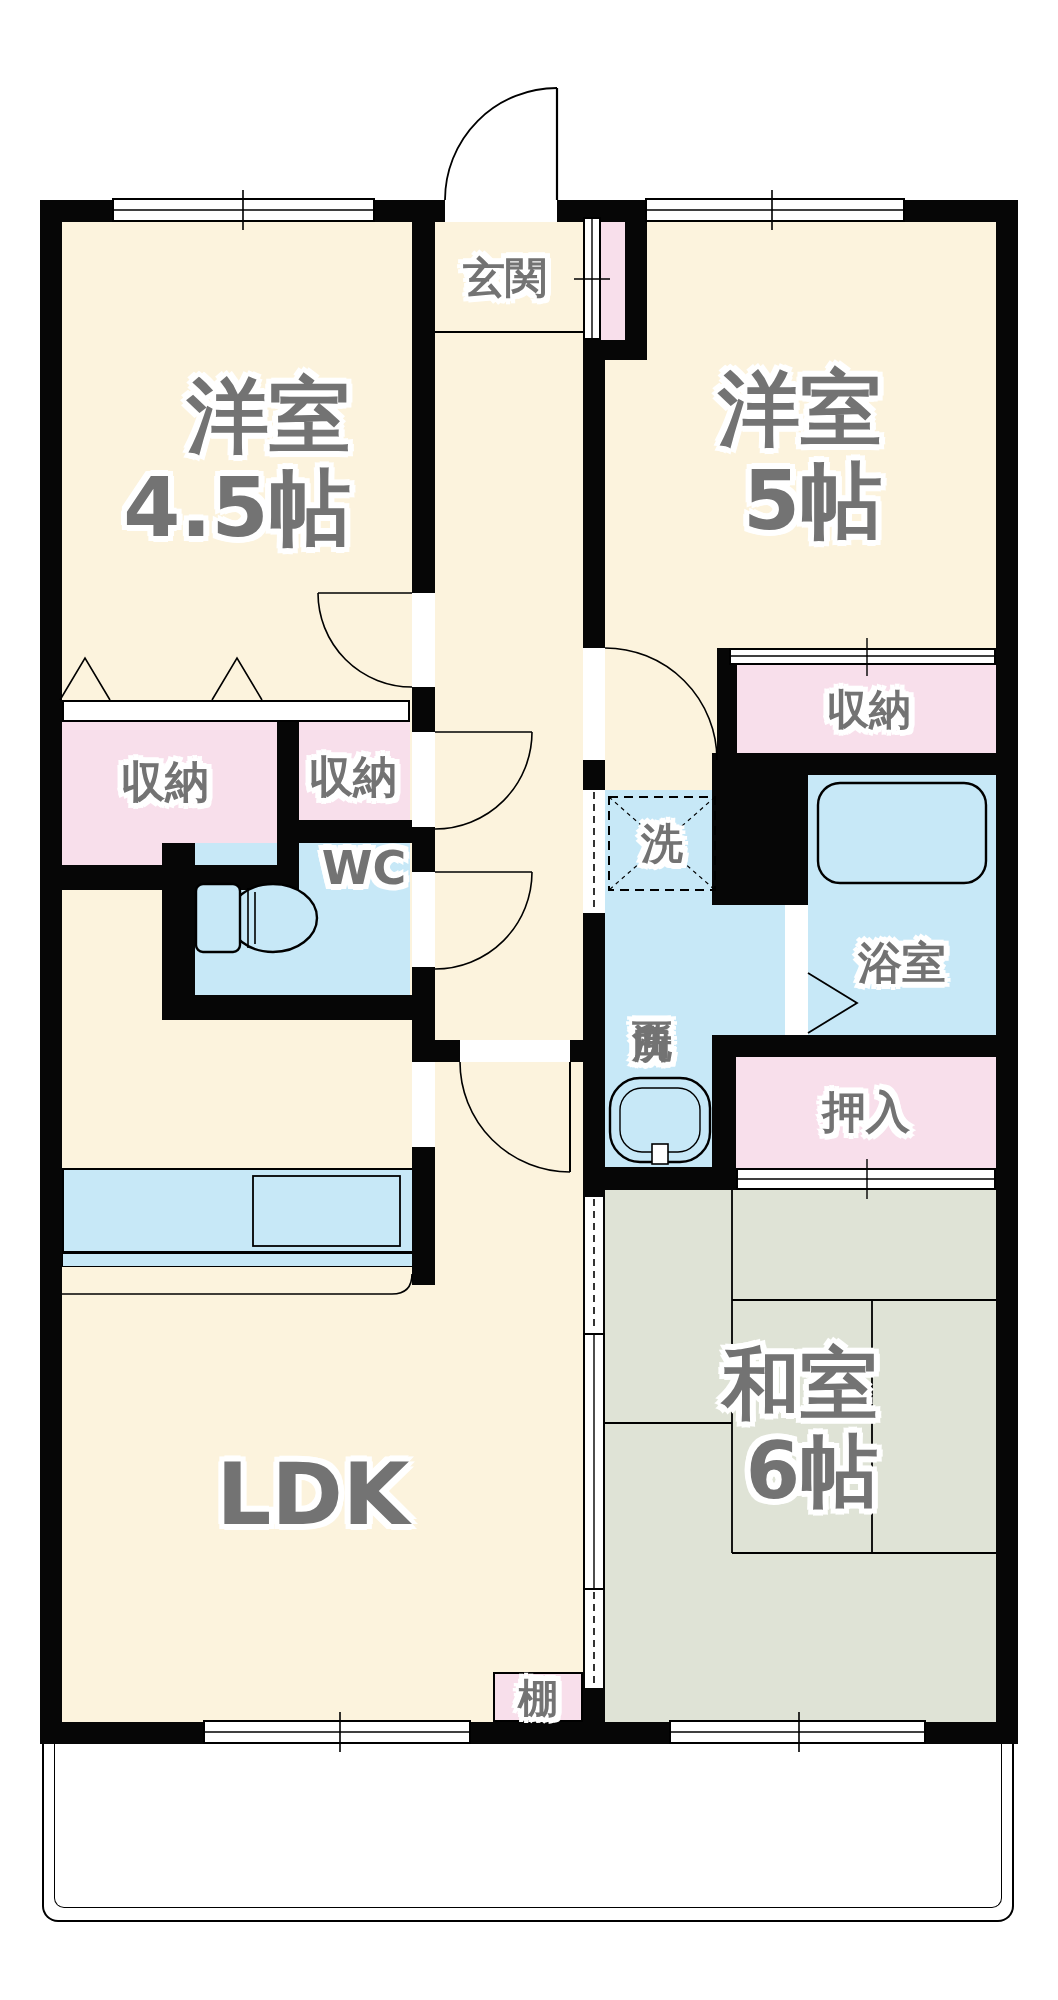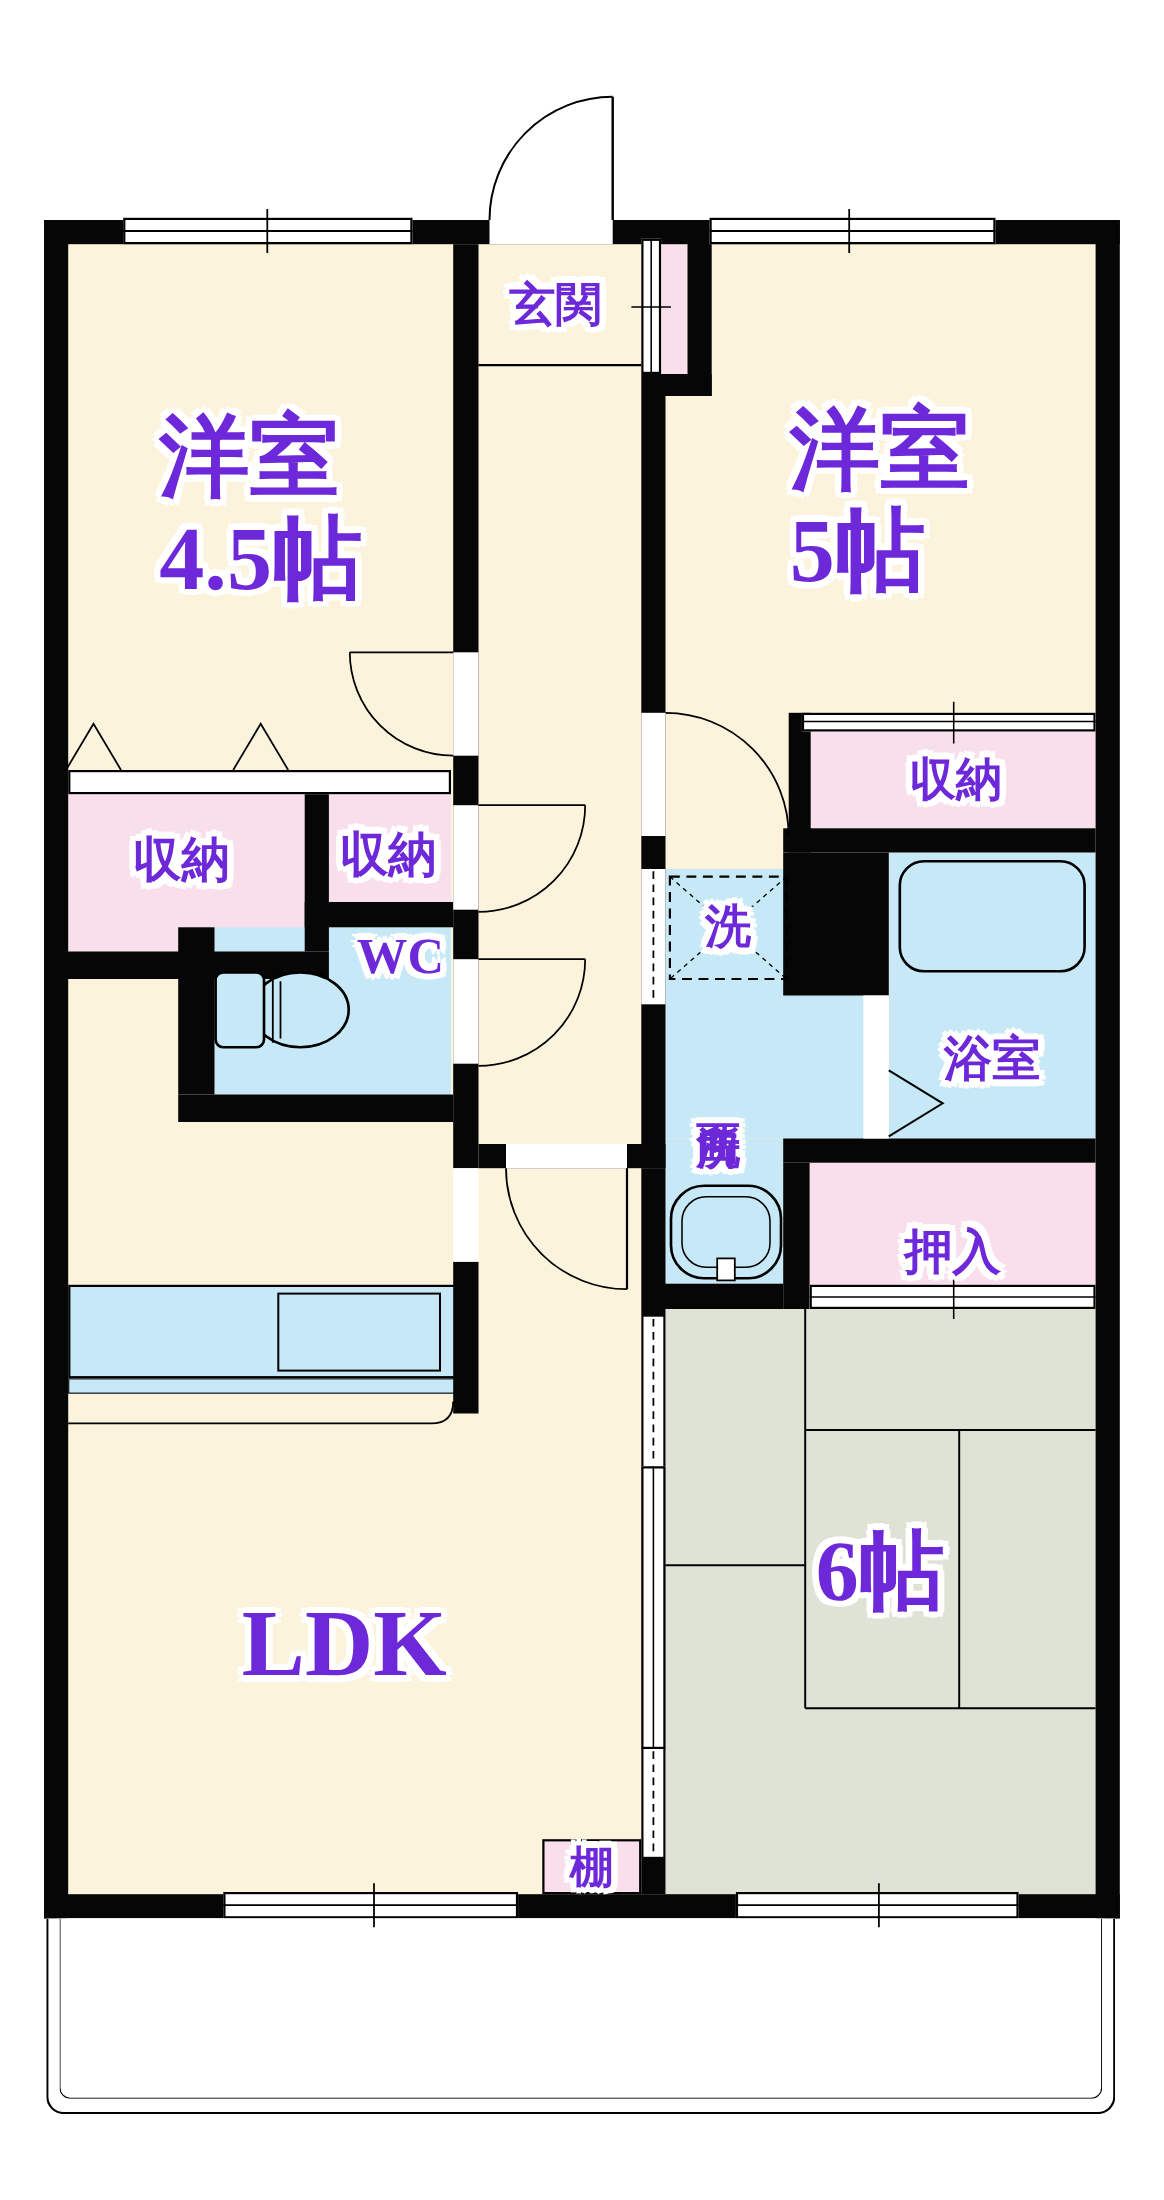--- a/index.html
+++ b/index.html
@@ -2,25 +2,25 @@
 <html><head>
 <meta charset="utf-8">
 <style>
   html,body{margin:0;padding:0;background:#fff;}
   #plan{position:relative;width:1058px;height:2000px;background:#fff;overflow:hidden;
         font-family:"DejaVu Sans","Liberation Sans",sans-serif;}
   .fill{position:absolute;}
   .wall{position:absolute;background:#060606;}
   .open{position:absolute;background:#ffffff;}
   .win{position:absolute;background:#ffffff;border:2px solid #000;box-sizing:border-box;}
-  .rlabel{position:absolute;font-weight:bold;color:#6d28d9;text-align:left;white-space:nowrap;
+  .rlabel{position:absolute;font-weight:bold;color:#737373;text-align:right;white-space:nowrap;
     transform:translate(-50%,-50%);line-height:1.12;
     text-shadow:-5px -5px 0 #fff,5px -5px 0 #fff,-5px 5px 0 #fff,5px 5px 0 #fff,
       -6px 0 0 #fff,6px 0 0 #fff,0 -6px 0 #fff,0 6px 0 #fff,
-      -3px -3px 0 #fff,3px -3px 0 #fff,-3px 3px 0 #fff,3px 3px 0 #fff;font-family:Liberation Serif, serif;}
+      -3px -3px 0 #fff,3px -3px 0 #fff,-3px 3px 0 #fff,3px 3px 0 #fff;}
   .vert{writing-mode:vertical-rl;text-orientation:upright;}
   svg{position:absolute;left:0;top:0;}
   .balc{position:absolute;background:#fff;box-sizing:border-box;}
 </style>
 </head>
 <body>
 
 <div id="plan">
 
   <div class="fill" style="left:40px;top:200px;width:978px;height:1544px;background:#FCF3DD;"></div>
@@ -154,29 +154,30 @@
 
   <div class="rlabel" style="left:237px;top:462px;font-size:82px;">
     <div>洋室</div>
     <div>4.5帖</div>
   </div>
   <div class="rlabel" style="left:800px;top:455px;font-size:82px;">
     <div>洋室</div>
     <div>5帖</div>
   </div>
   <div class="rlabel" style="left:800px;top:1428px;font-size:78px;">
+    <div>和室</div>
     <div>6帖</div>
   </div>
   <div class="rlabel" style="left:313px;top:1494px;font-size:86px;">
     <div>LDK</div>
   </div>
   <div class="rlabel" style="left:505px;top:278px;font-size:42px;">玄関</div>
   <div class="rlabel" style="left:165px;top:782px;font-size:44px;">収納</div>
   <div class="rlabel" style="left:353px;top:777px;font-size:44px;">収納</div>
   <div class="rlabel" style="left:869px;top:710px;font-size:42px;">収納</div>
   <div class="rlabel" style="left:364px;top:869px;font-size:46px;">WC</div>
   <div class="rlabel" style="left:662px;top:844px;font-size:42px;">洗</div>
   <div class="rlabel vert" style="left:652px;top:990px;font-size:40px;">洗面所</div>
   <div class="rlabel" style="left:902px;top:963px;font-size:44px;">浴室</div>
-  <div class="rlabel" style="left:866px;top:1138px;font-size:44px;">押入</div>
+  <div class="rlabel" style="left:866px;top:1112px;font-size:44px;">押入</div>
   <div class="rlabel" style="left:538px;top:1698px;font-size:40px;">棚</div>
 
 </div>
 
 </body></html>

